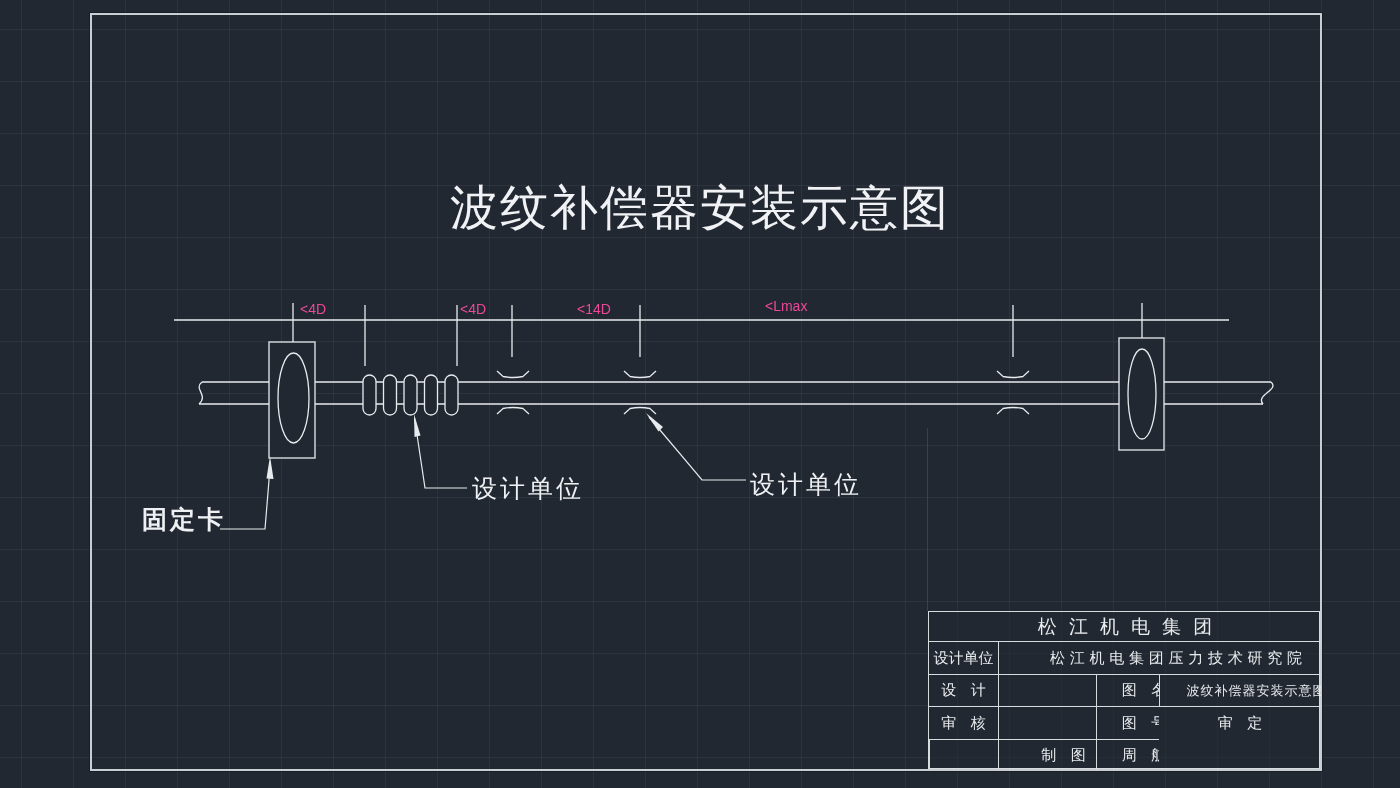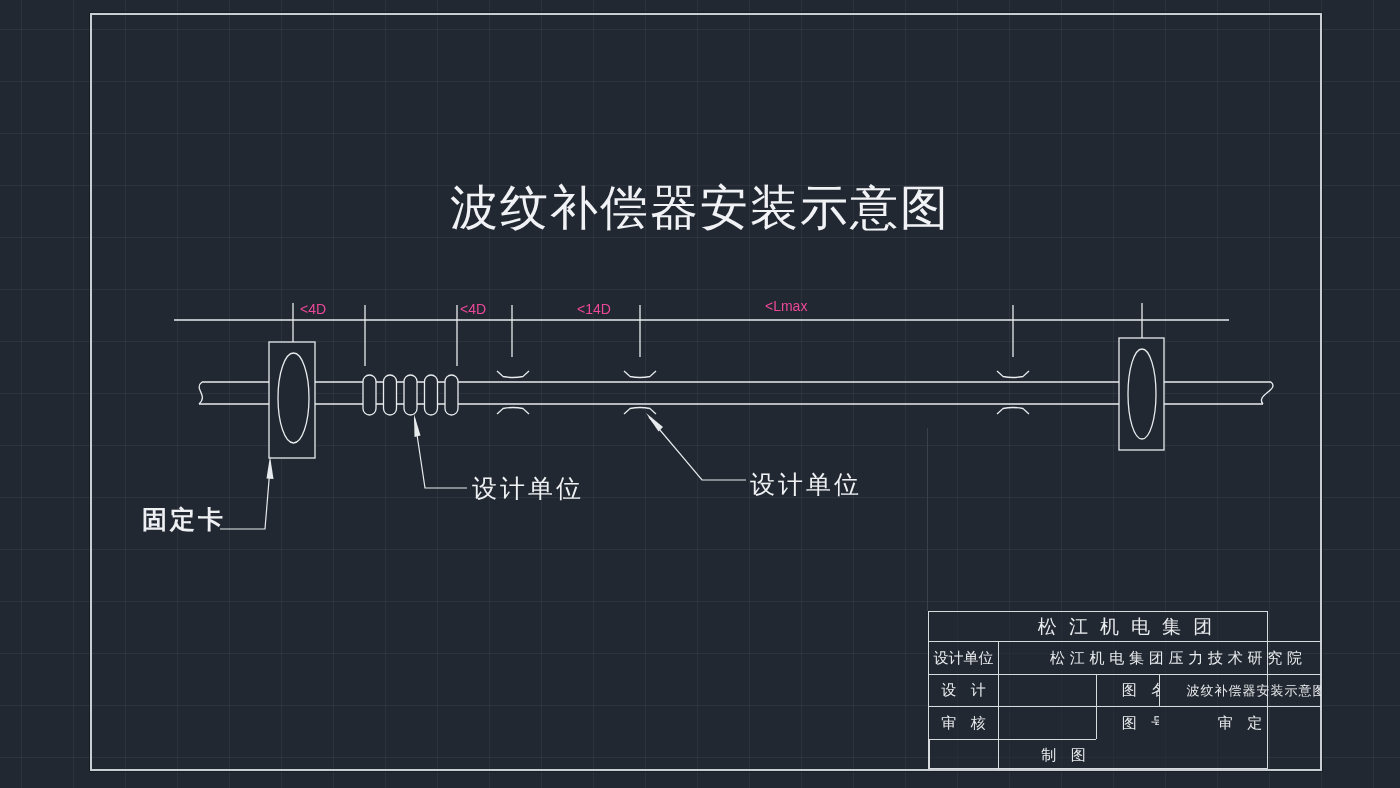--- a/index.html
+++ b/index.html
@@ -28,21 +28,21 @@
   .dim-label{
     font-family:"Liberation Sans","DejaVu Sans",sans-serif;
     font-size:14px;color:#ec4899;white-space:nowrap;
   }
   .callout-label{
     font-size:25px;letter-spacing:3px;color:#eef0f3;white-space:nowrap;
   }
   svg.linework{left:0;top:0;pointer-events:none;}
   
   #title-block{
-    left:928px;top:611px;width:340px;height:158px;
+    left:928px;top:611px;width:392px;height:158px;
     display:grid;
     grid-template-columns:69px 98px 63px 162px;
     grid-template-rows:29px 33px 32px 33px 31px;
     border:1px solid #d8dcdf;
     box-sizing:border-box;
     background:rgba(34,40,49,0.55);
   }
   .tb-cell{
     display:flex;align-items:center;justify-content:center;
     white-space:pre;overflow:hidden;
@@ -152,13 +152,14 @@
   <div class="tb-cell tb-label bl bt">图   名</div>
   <div class="tb-cell tb-small bl bt">波纹补偿器安装示意图</div>
 
   <div class="tb-cell tb-label bt">审   核</div>
   <div class="tb-cell tb-value bl bt"></div>
   <div class="tb-cell tb-label bl bt">图   号</div>
 
   <div class="tb-cell tb-label bt">审   定</div>
   <div class="tb-cell tb-value bl bt"></div>
   <div class="tb-cell tb-label bl bt">制   图</div>
+  <div class="tb-cell tb-value bl bt">周   航</div>
 </div>
 
 </body></html>

